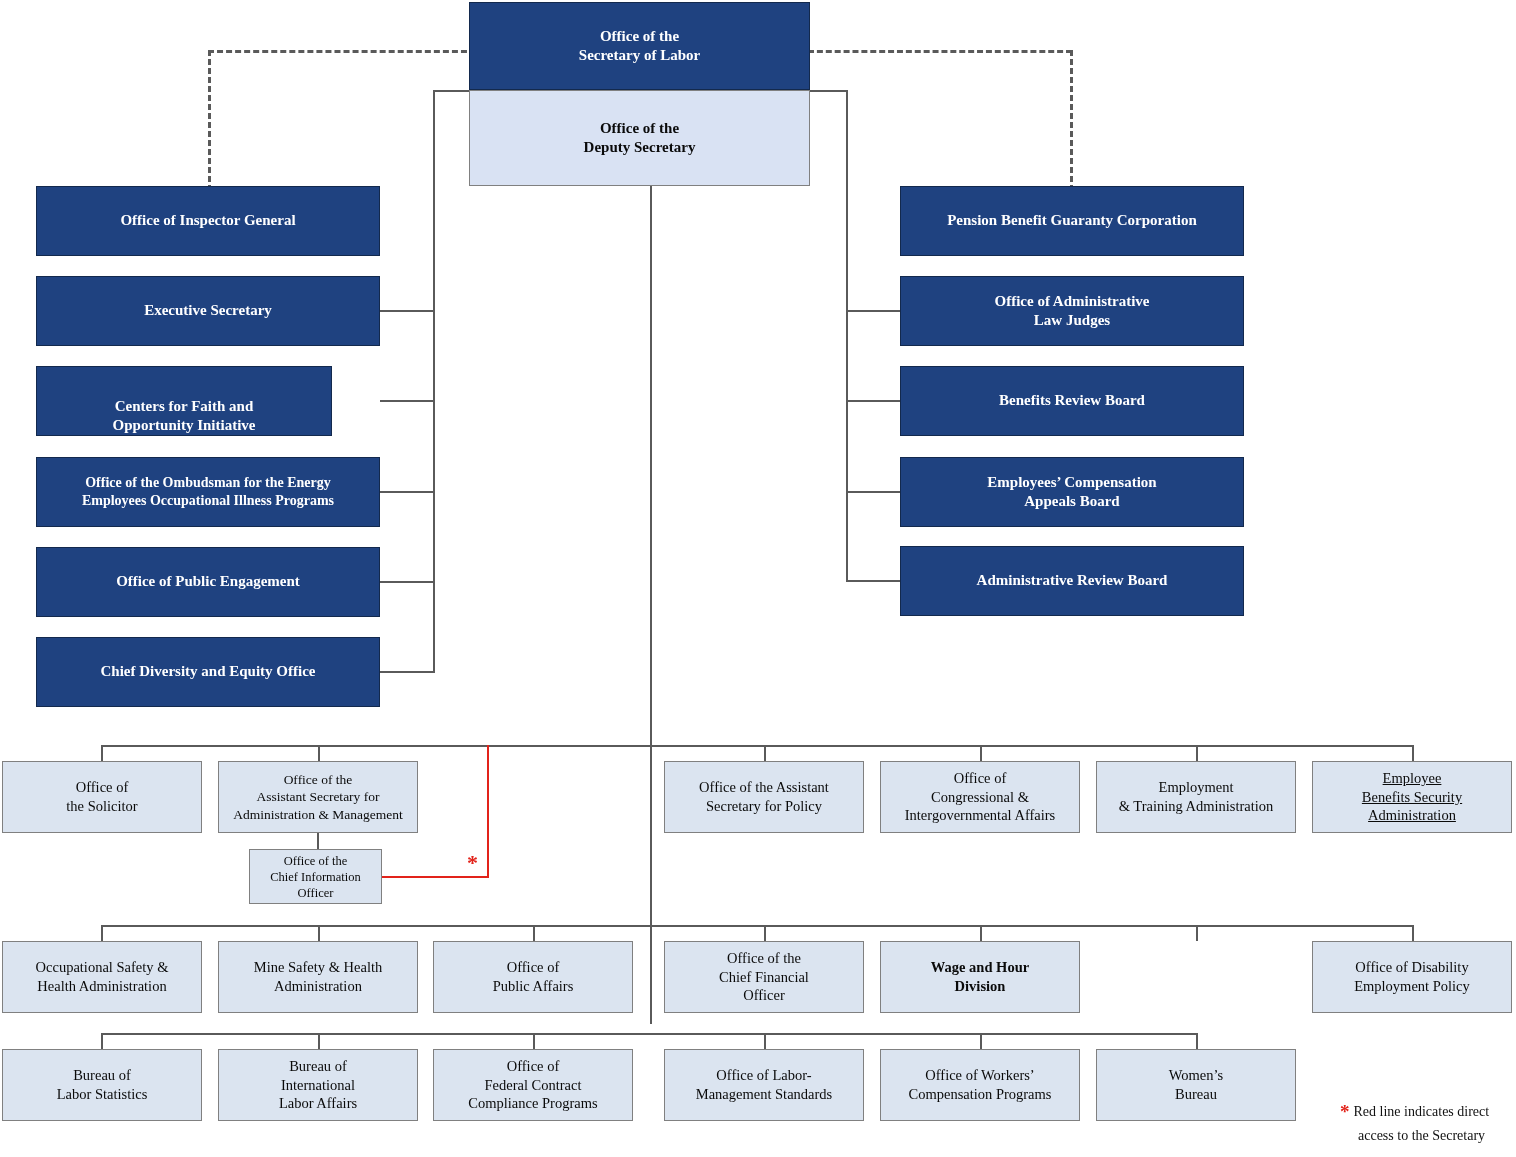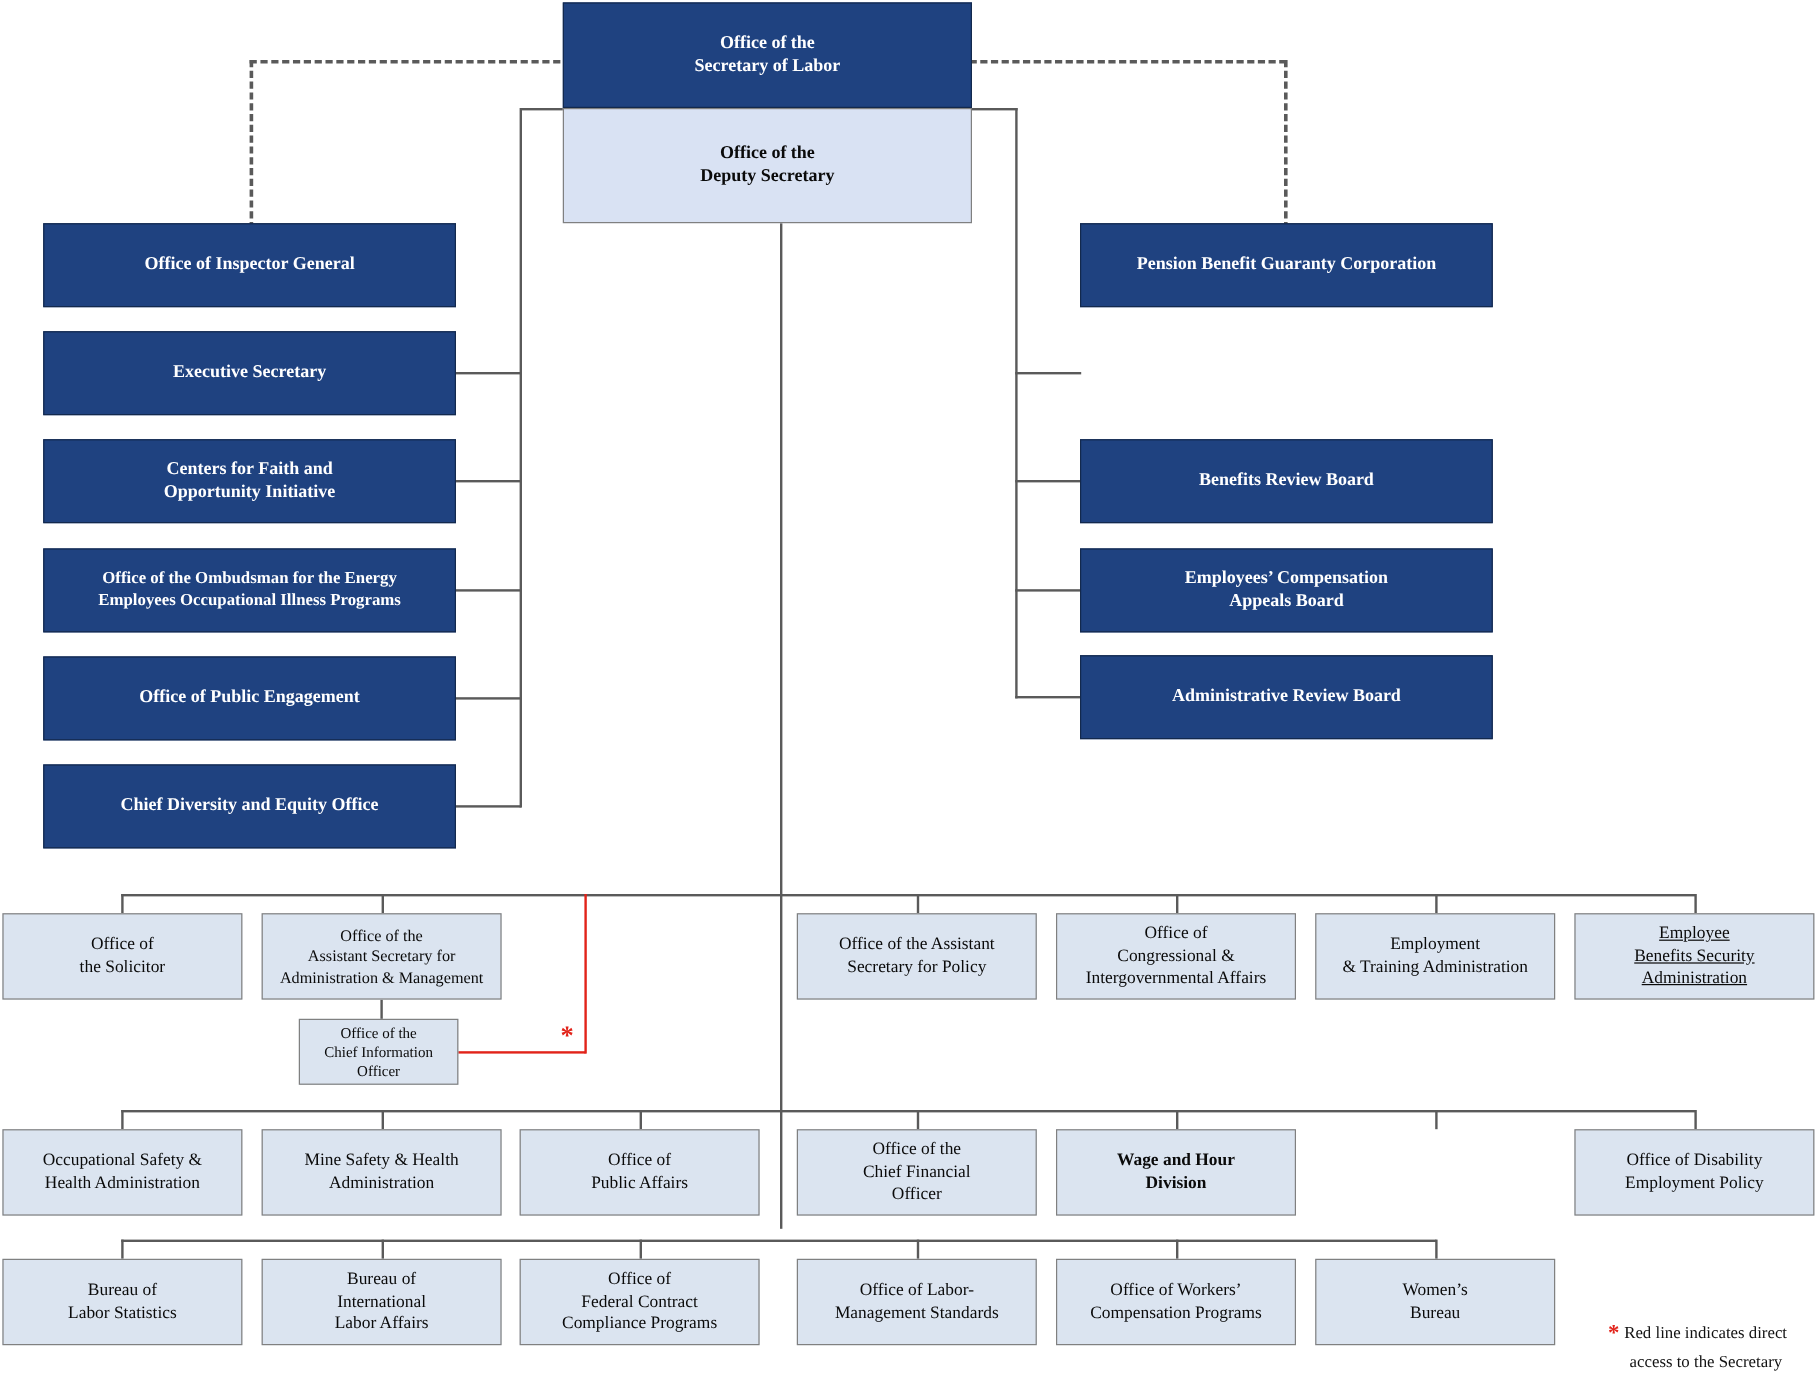--- a/index.html
+++ b/index.html
@@ -107,21 +107,21 @@
       <div>Office of Inspector General</div>
       <div></div>
     </div>
   </div>
   <div class="box navy" style="left:36px;top:276px;width:344px;height:70px;">
     <div>
       <div>Executive Secretary</div>
       <div></div>
     </div>
   </div>
-  <div class="box navy" style="left:36px;top:366px;width:344px;height:70px;">
+  <div class="box navy" style="left:36px;top:366px;width:296px;height:70px;align-items:flex-end;">
     <div>
       <div>Centers for Faith and</div>
       <div>Opportunity Initiative</div>
     </div>
   </div>
   <div class="box navy" style="left:36px;top:457px;width:344px;height:70px;font-size:14px;">
     <div>
       <div>Office of the Ombudsman for the Energy</div>
       <div>Employees Occupational Illness Programs</div>
     </div>
@@ -136,20 +136,26 @@
     <div>
       <div>Chief Diversity and Equity Office</div>
       <div></div>
     </div>
   </div>
 
   <div class="box navy" style="left:900px;top:186px;width:344px;height:70px;">
     <div>
       <div>Pension Benefit Guaranty Corporation</div>
       <div></div>
+    </div>
+  </div>
+  <div class="box navy" style="left:900px;top:276px;width:344px;height:70px;">
+    <div>
+      <div>Office of Administrative</div>
+      <div>Law Judges</div>
     </div>
   </div>
   <div class="box navy" style="left:900px;top:366px;width:344px;height:70px;">
     <div>
       <div>Benefits Review Board</div>
       <div></div>
     </div>
   </div>
   <div class="box navy" style="left:900px;top:457px;width:344px;height:70px;">
     <div>

